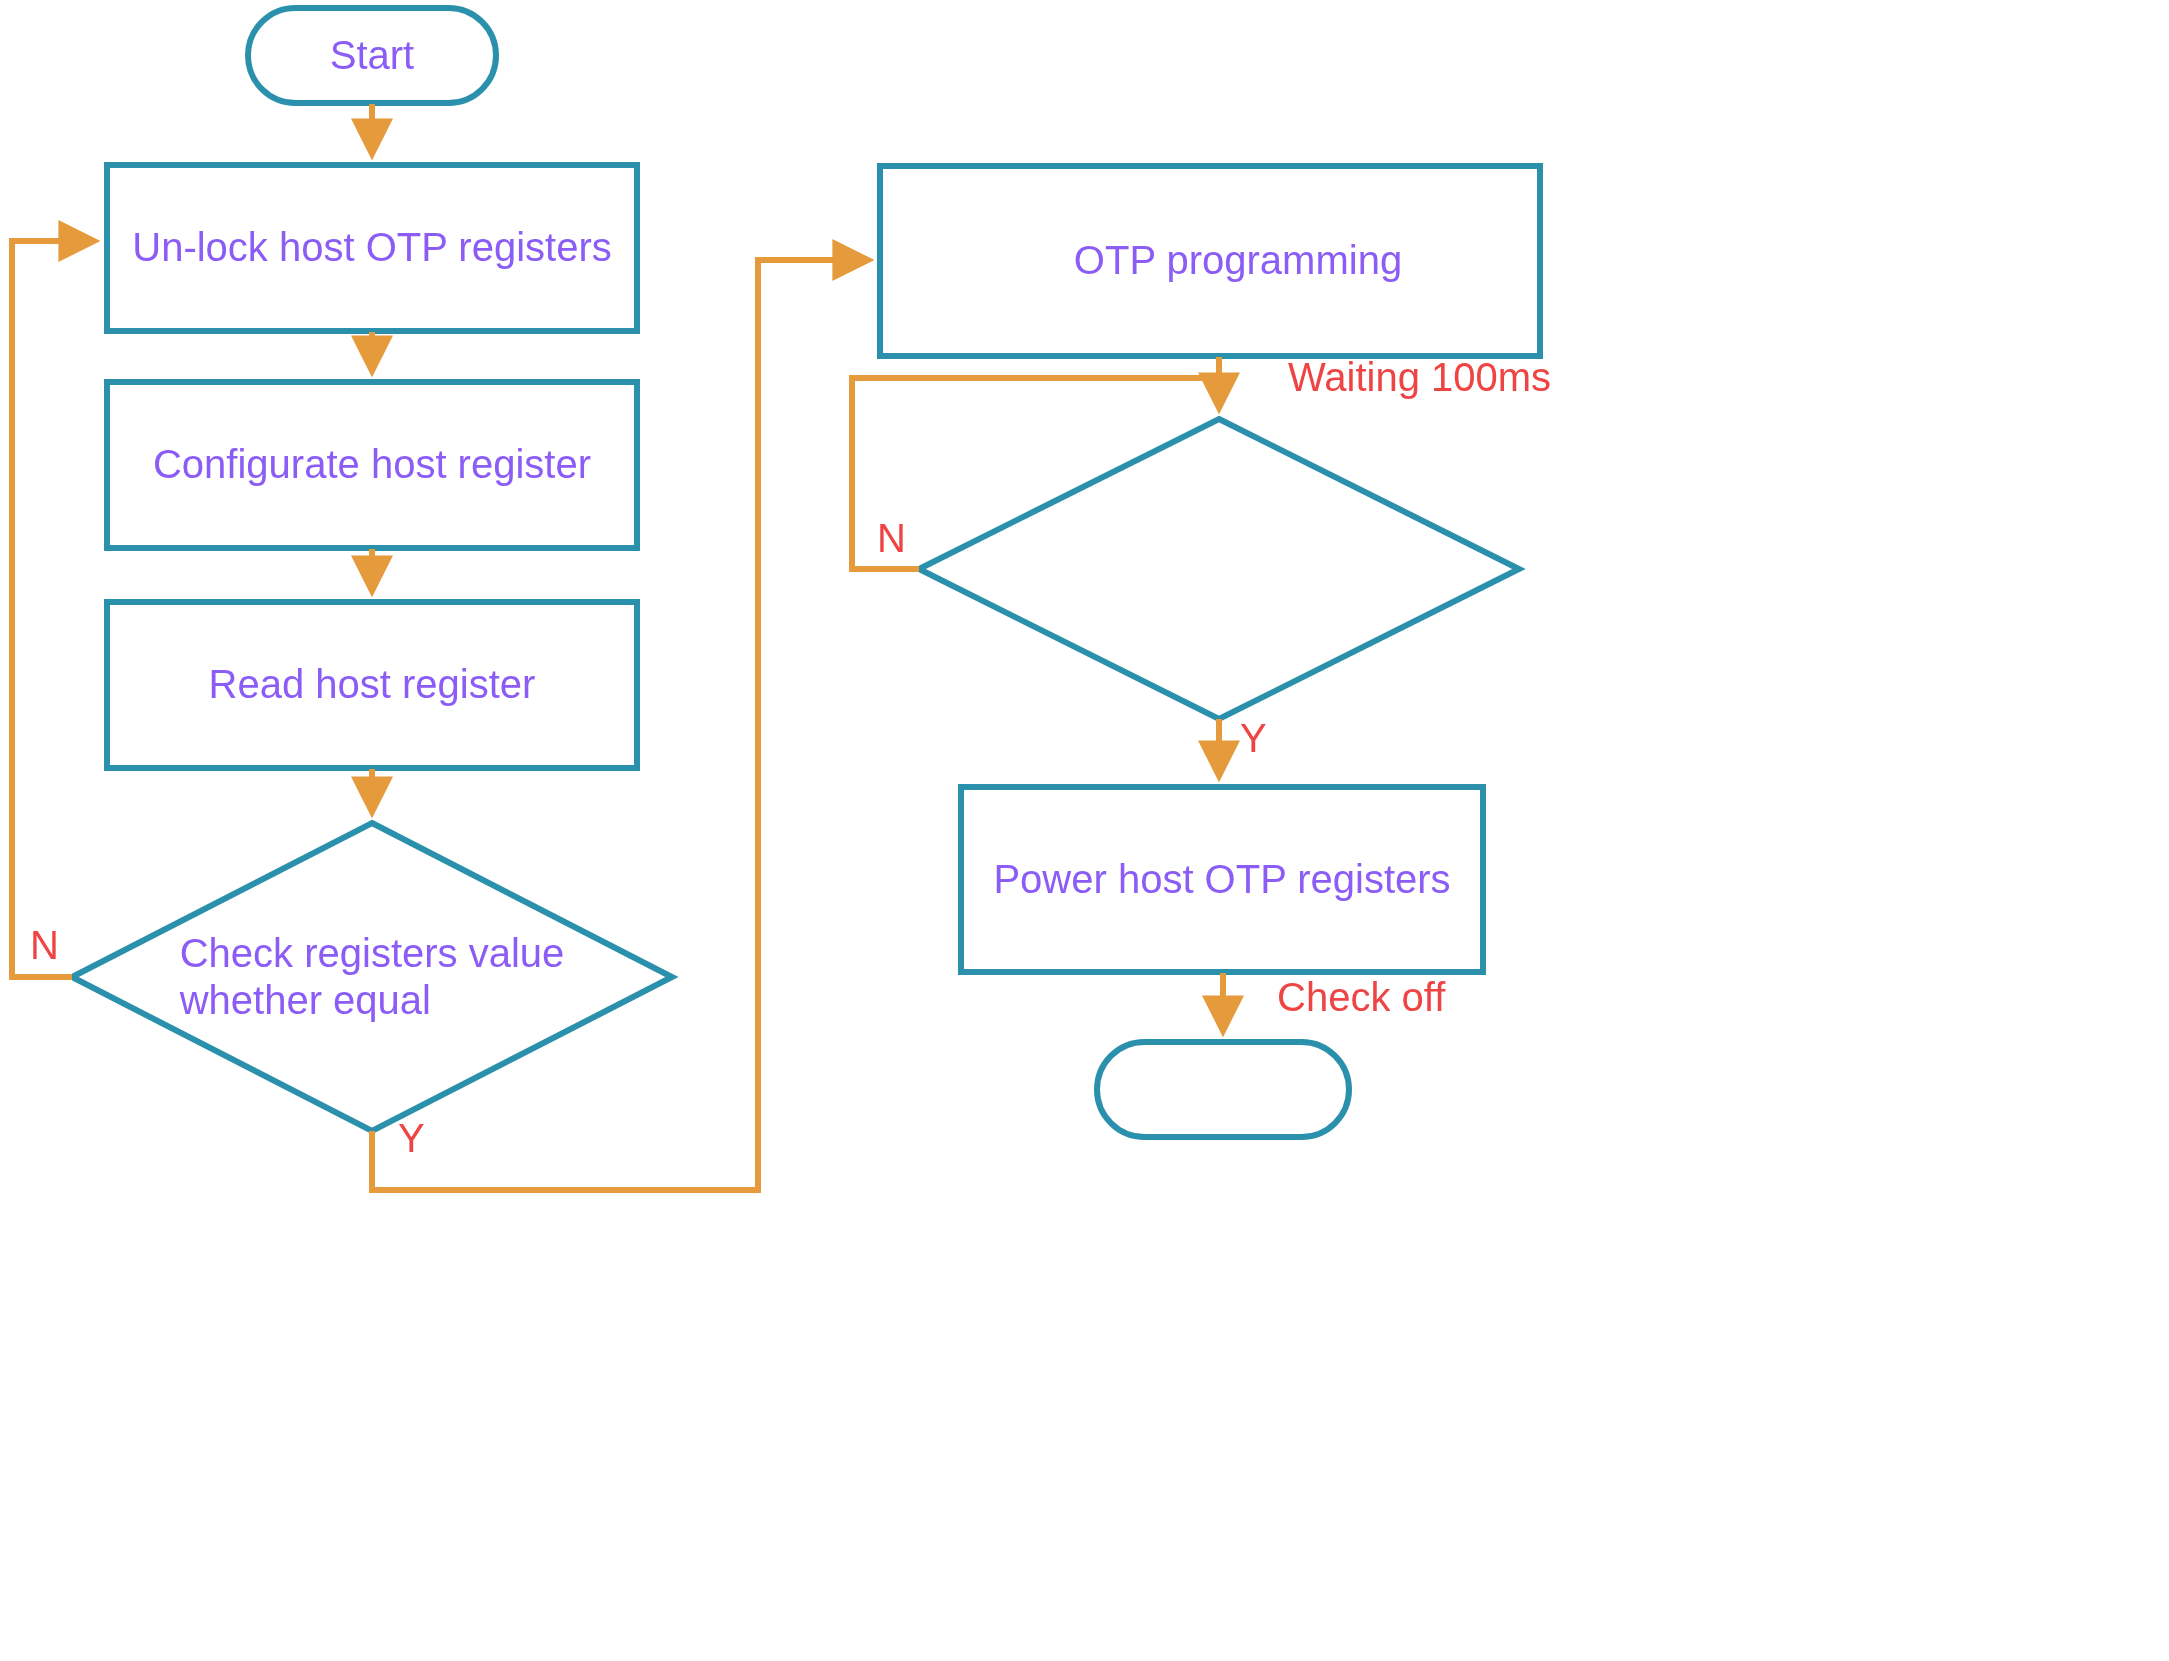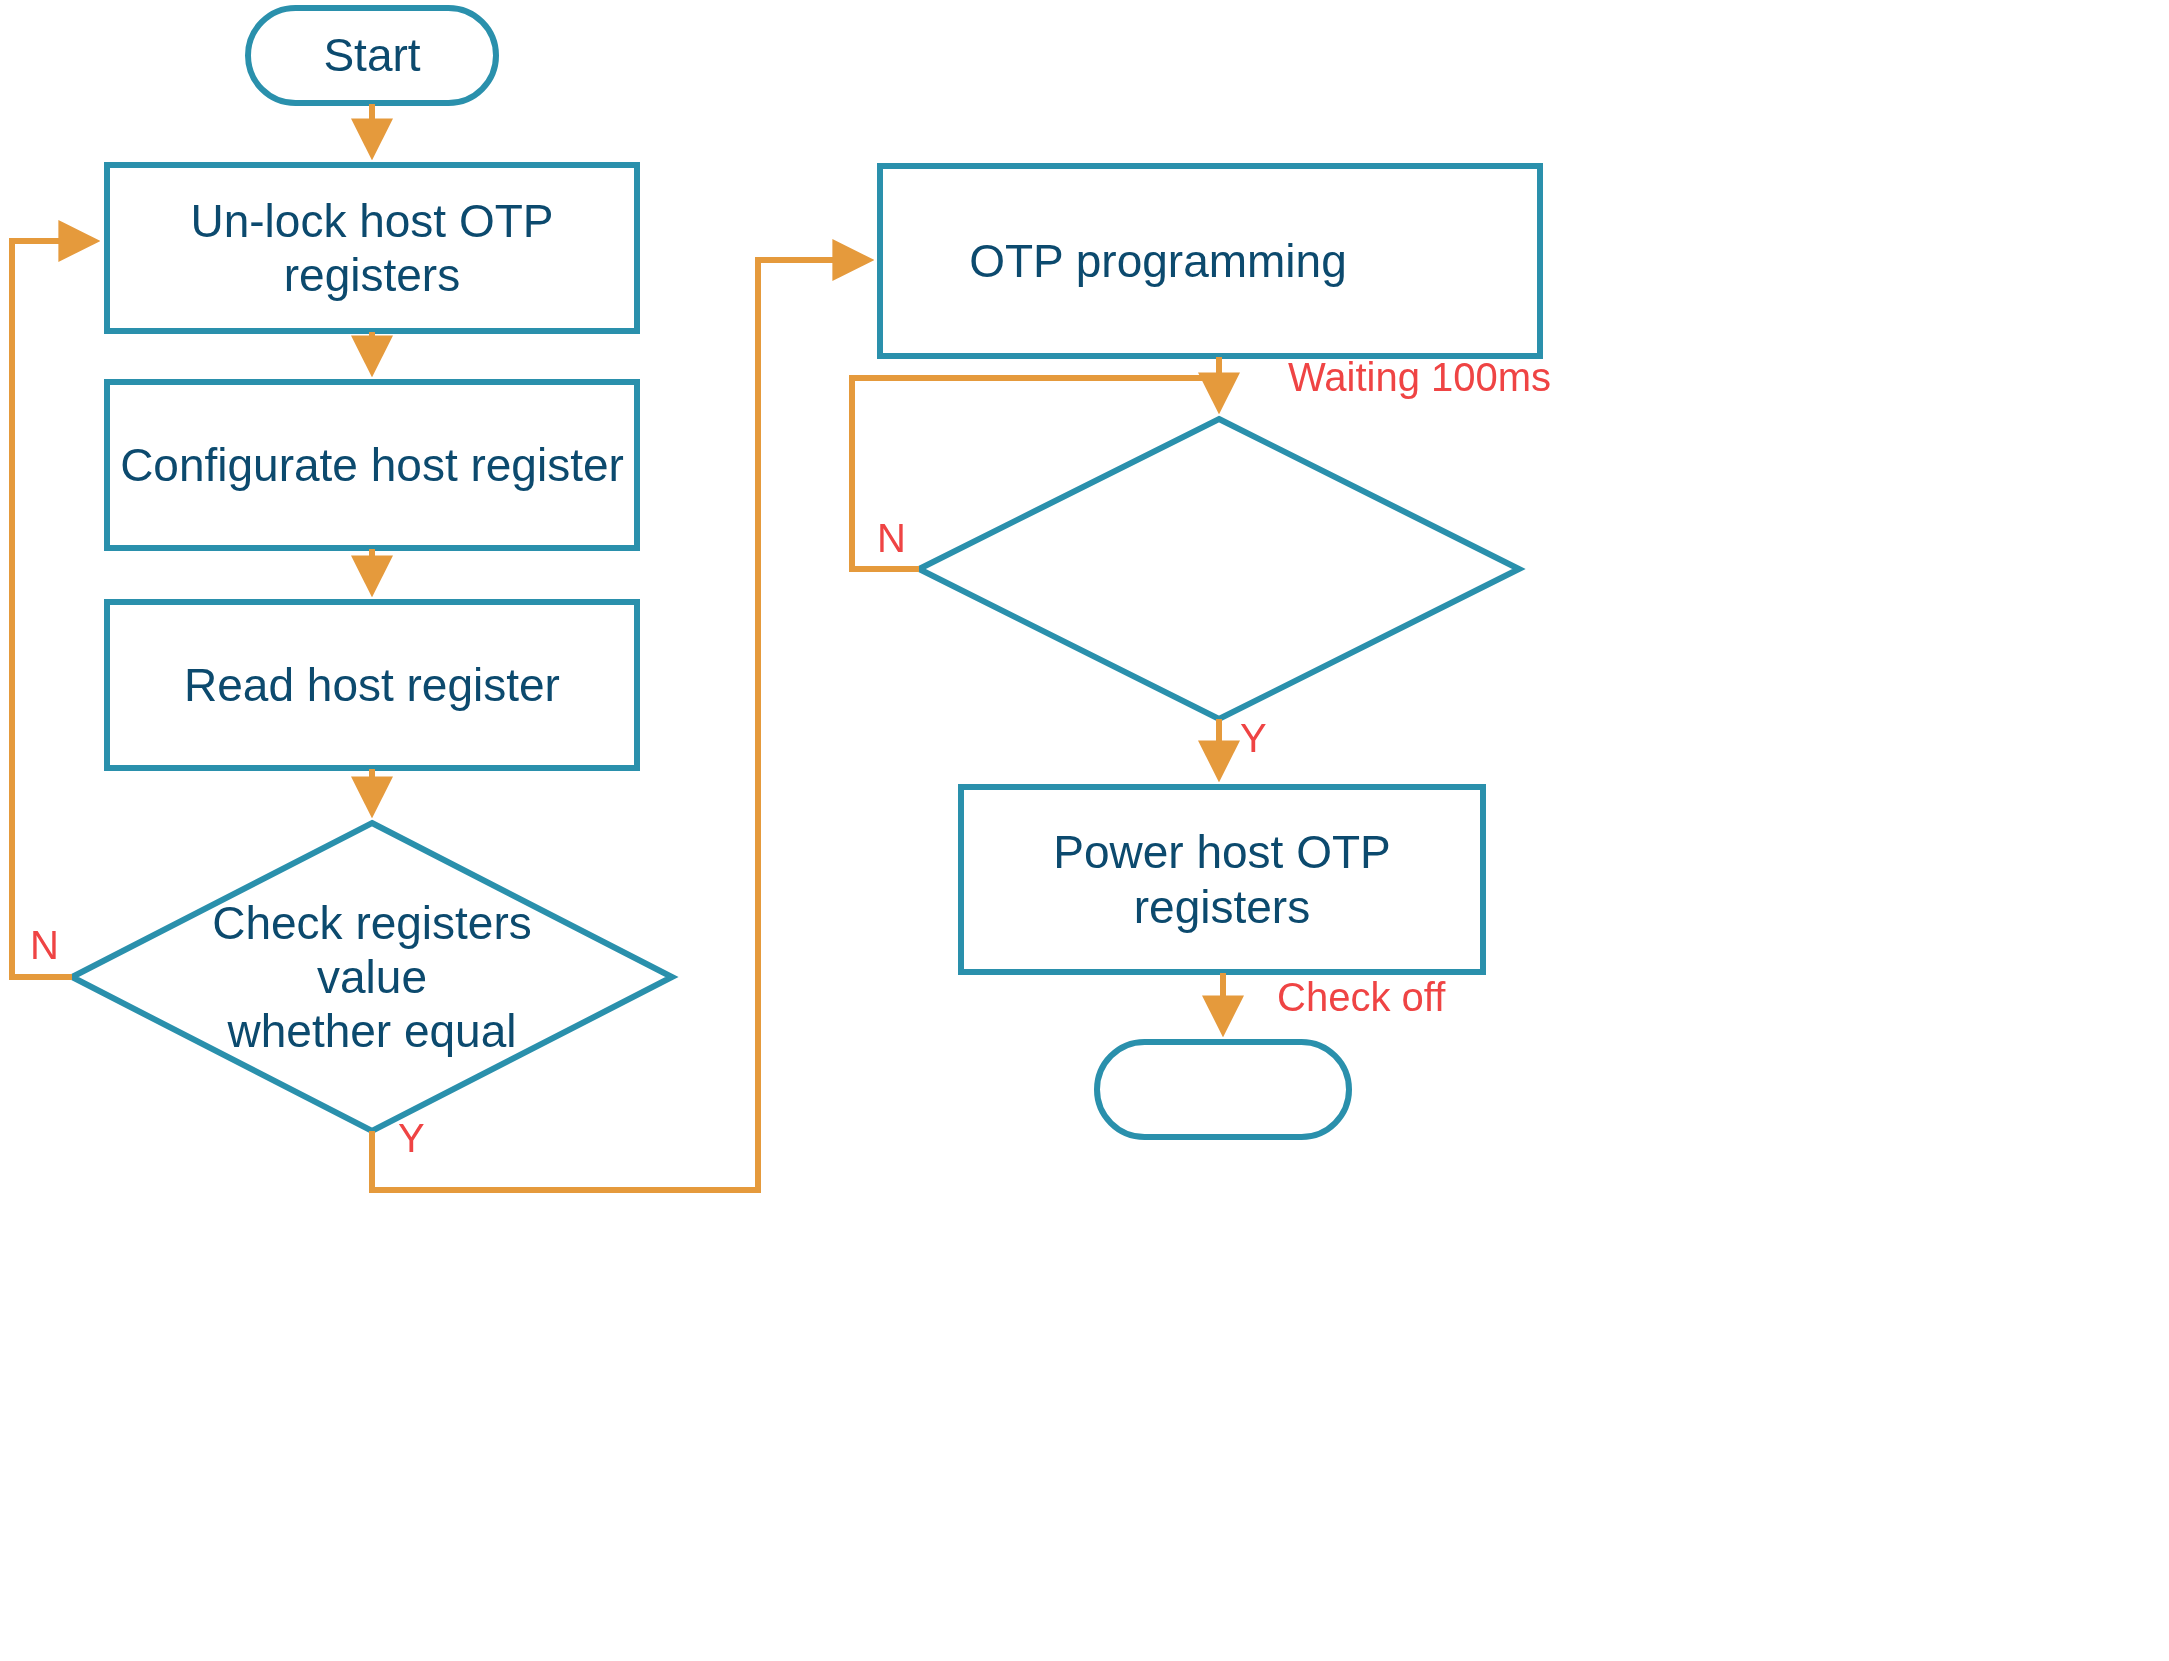--- a/index.html
+++ b/index.html
@@ -22,23 +22,22 @@
     left: 0;
     top: 0;
     width: 2169px;
     height: 1661px;
   }
   .node-text {
     position: absolute;
     display: flex;
     align-items: center;
     justify-content: center;
-    text-align: center;
-    color: #0c4a6e;
-    font-size: 46px;
+    color: #8b5cf6;
+    font-size: 40px;
     line-height: 1.18;
     pointer-events: none;
     white-space: pre-line;
   }
   .edge-label {
     position: absolute;
     color: #ef4444;
     font-size: 40px;
     line-height: 1;
     white-space: nowrap;
@@ -105,21 +104,21 @@
 
   <div class="node-text" style="left:107px; top:382px; width:530px; height:166px;">Configurate host register</div>
 
   <div class="node-text" style="left:107px; top:165px; width:530px; height:166px;">Un-lock host OTP registers</div>
 
   <div class="node-text" style="left:107px; top:602px; width:530px; height:166px;">Read host register</div>
 
   <div class="node-text" style="left:172px; top:907px; width:400px; height:140px;">Check registers value
 whether equal</div>
 
-  <div class="node-text" style="left:828px; top:166px; width:660px; height:190px;">OTP programming</div>
+  <div class="node-text" style="left:908px; top:166px; width:660px; height:190px;">OTP programming</div>
 
 
   <div class="node-text" style="left:961px; top:787px; width:522px; height:185px;">Power host OTP registers</div>
 
 
   <div class="edge-label" style="left:30px; top:925px;">N</div>
 
   <div class="edge-label" style="left:398px; top:1118px;">Y</div>
 
   <div class="edge-label" style="left:1288px; top:357px;">Waiting 100ms</div>

